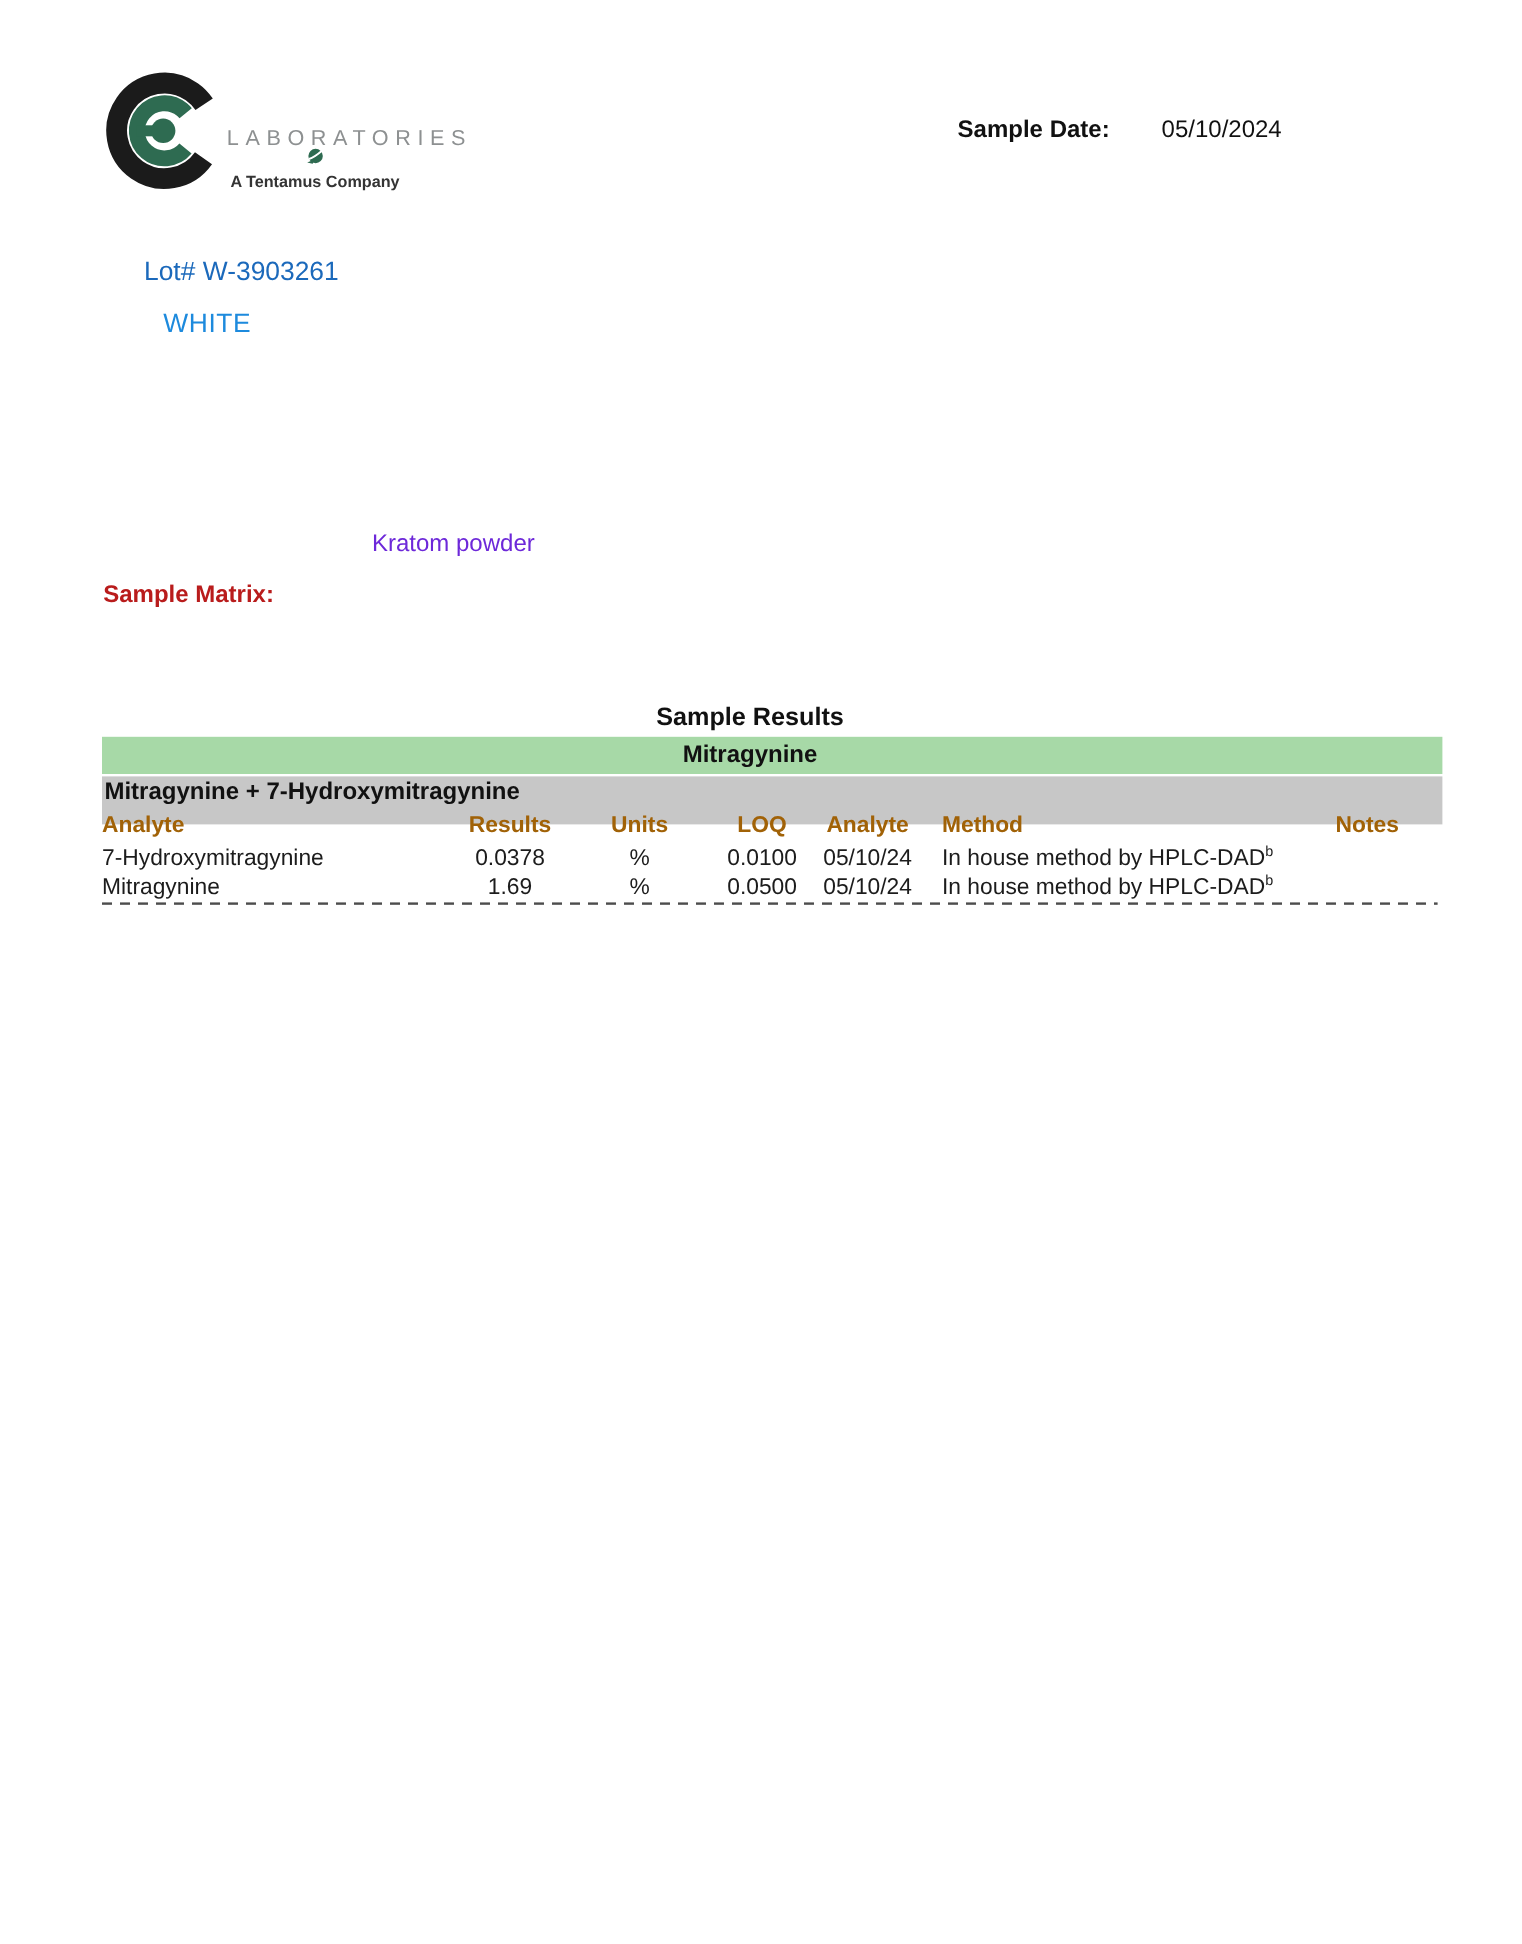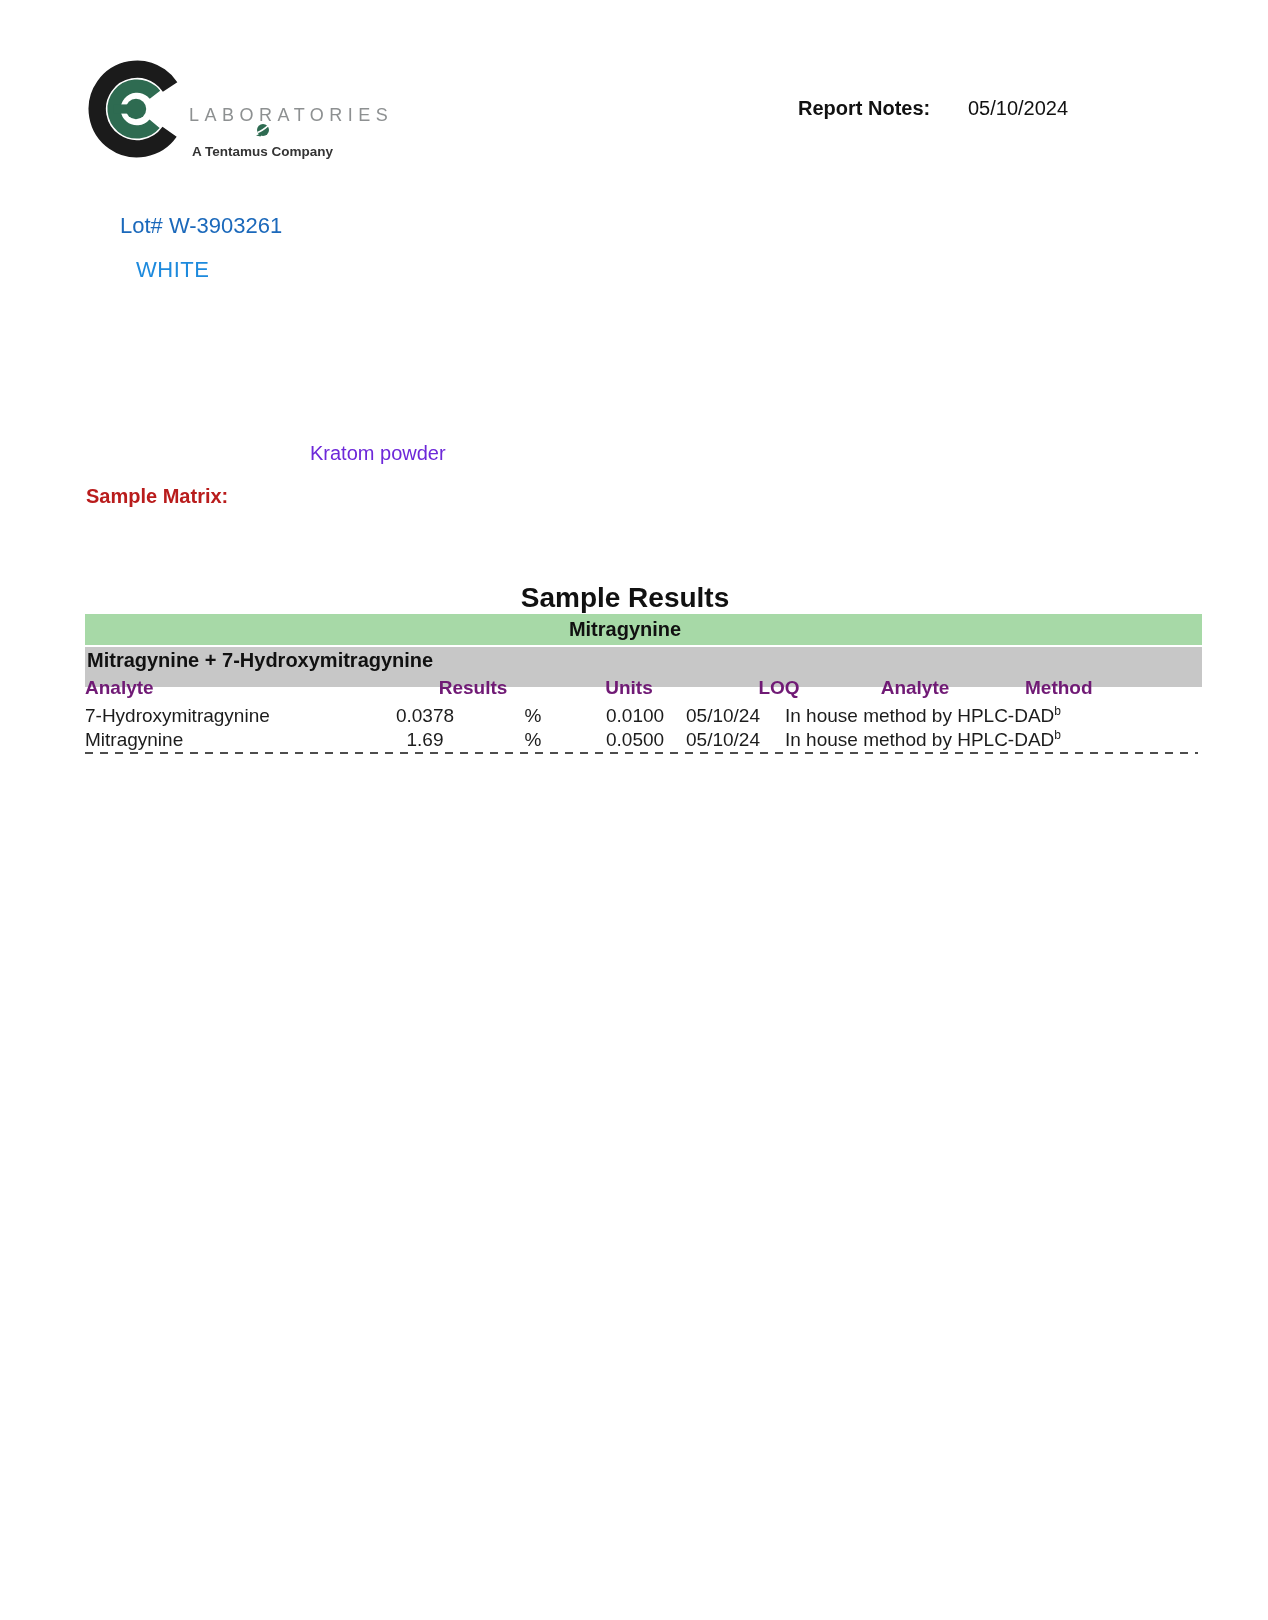--- a/index.html
+++ b/index.html
@@ -56,41 +56,41 @@
   }
   .matrix-value {
     position:absolute; left:310px; top:442px;
     font-size:20px; font-weight:400; color:#6d28d9;
   }
   
   .results { position:absolute; left:85px; top:586px; width:1117px; }
   .results-title {
     position:absolute; left:0; top:0; width:1117px;
     padding-right:37px; box-sizing:border-box;
-    text-align:center; font-size:28px; font-weight:700; color:#111;
+    text-align:center; font-size:21px; font-weight:700; color:#111;
     line-height:24px;
   }
   .banner-group {
     position:absolute; left:0; top:28px; width:1117px; height:31px;
     text-align:center; padding-right:37px; box-sizing:border-box;
     font-size:20px; font-weight:700; color:#111; line-height:31px;
   }
   .banner-subgroup {
     position:absolute; left:0; top:61px; width:1117px; height:40px;
     font-size:20px; font-weight:700; color:#111; line-height:26px;
     padding-left:2px; box-sizing:border-box;
   }
   .grid-row {
     position:absolute; left:0; width:1117px; height:25px;
     display:grid;
     grid-template-columns:305px 70px 146px 58px 118px 323px 1fr;
     align-items:center;
     font-size:19px; color:#1c1c1c;
   }
-  .grid-row.header { top:89px; font-weight:700; color:#701a75;gap:48px; }
+  .grid-row.header { top:89px; font-weight:700; color:#a16207; }
   .grid-row.r0 { top:117px; }
   .grid-row.r1 { top:141px; }
   .cell { white-space:nowrap; overflow:visible; }
   .c-analyte { text-align:left; }
   .c-result, .c-units, .c-loq, .c-analyzed { text-align:center; }
   .c-method { text-align:left; padding-left:3px; }
   .c-notes { text-align:left; padding-left:8px; }
   .c-method sup { font-size:12px; line-height:0; }
   .dashed-rule {
     position:absolute; left:0; top:166px; width:1113px; height:2px;
@@ -111,21 +111,21 @@
   <div class="brand-sub">LABORATORIES</div>
   <div class="brand-tagline">
     <svg width="15" height="15" viewBox="0 0 15 15">
       <circle cx="8" cy="7" r="6" fill="#2e6b51"></circle>
       <path d="M1,12.5 L8,9.5 L5.5,13.5 Z" fill="#2e6b51"></path>
       <path d="M2.5,9.5 C6,8.5 10,5.5 13.8,2.2" stroke="#ffffff" stroke-width="1.6" fill="none"></path>
     </svg>
     <span>A Tentamus Company</span>
   </div>
 
-  <div class="report-date-label">Report Notes:</div>
+  <div class="report-date-label">Sample Date:</div>
   <div class="report-date-value">05/10/2024</div>
 
   <div class="lot-number" style="color: rgb(27, 105, 187);">Lot# W-3903261</div>
   <div class="strain-name" style="color: rgb(29, 138, 221);">WHITE</div>
 
   <div class="matrix-label">Sample Matrix:</div>
   <div class="matrix-value">Kratom powder</div>
 
   <div class="results">
     <div class="results-title">Sample Results</div>

